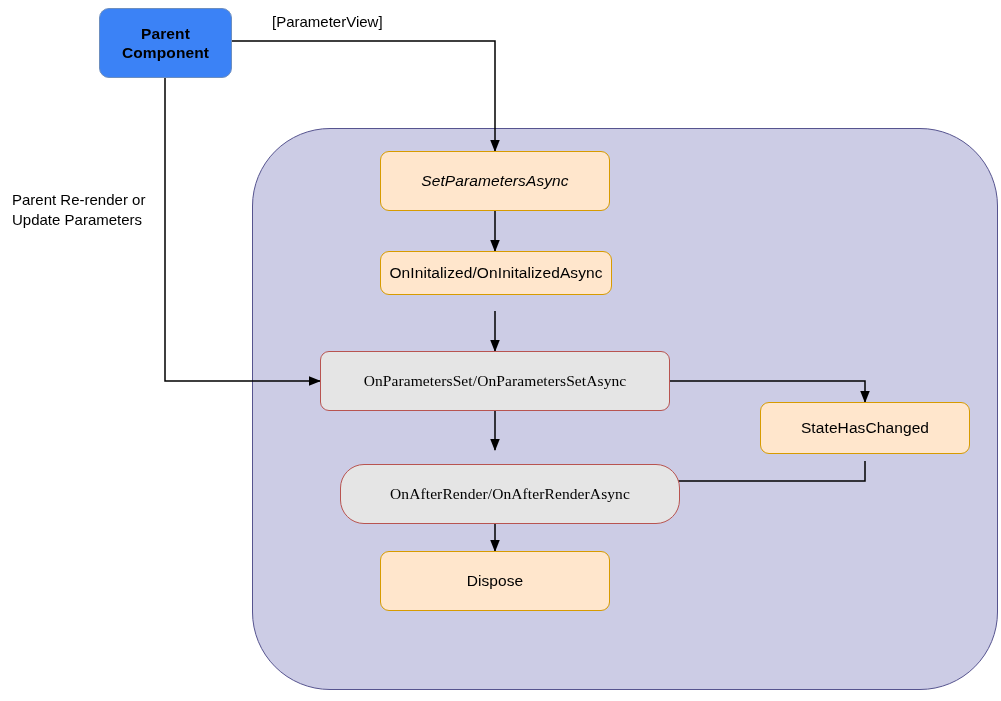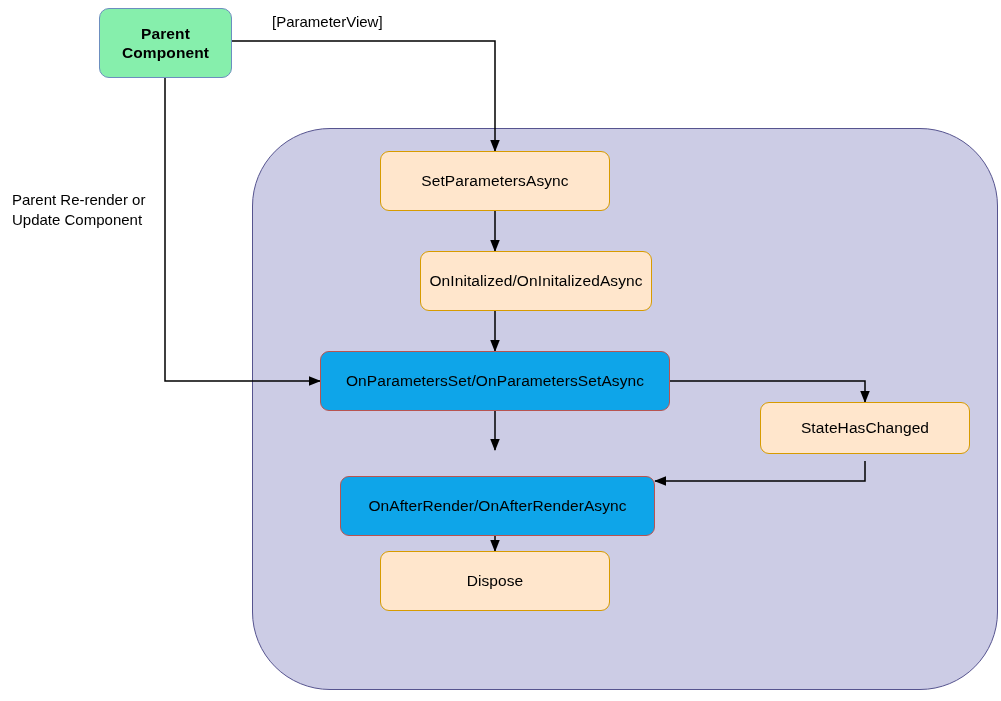--- a/index.html
+++ b/index.html
@@ -50,33 +50,34 @@
     justify-content: center;
     text-align: center;
     border-radius: 9px;
     font-size: 15.5px;
     line-height: 1.25;
     letter-spacing: 0.1px;
     color: #000000;
     padding: 2px 6px;
   }
   .node-parent {
-    background: #86efac;
+    background: #3b82f6;
     border: 1.3px solid #6C8EBF;
     font-weight: bold;
     font-size: 15.5px;
     border-radius: 10px;
   }
   .node-orange {
     background: #FFE6CC;
     border: 1.4px solid #D79B00;
   }
   .node-red {
-    background: #0ea5e9;
+    background: #e5e5e5;
     border: 1.4px solid #B85450;
+    font-family: Liberation Serif, serif;
   }
   
   .edge-label {
     position: absolute;
     font-size: 15px;
     line-height: 1.35;
     color: #000000;
     background: transparent;
     white-space: pre;
   }
@@ -109,30 +110,30 @@
     <path d="M865,461 L865,481 L655,481" fill="none" stroke="#000000" stroke-width="1.5" marker-end="url(#arrowhead)"></path>
 
     <path d="M495,411 L495,450" fill="none" stroke="#000000" stroke-width="1.5" marker-end="url(#arrowhead)"></path>
 
     <path d="M495,510 L495,551" fill="none" stroke="#000000" stroke-width="1.5" marker-end="url(#arrowhead)"></path>
   </svg>
 
   <div class="node node-parent" style="left:99px; top:8px; width:133px; height:70px;">Parent
 Component</div>
 
-  <div class="node node-orange" style="left:380px; top:151px; width:230px; height:60px;">SetParametersAsync</div>
+  <div class="node node-orange" style="left:380px; top:151px; width:230px; height:60px;font-style:italic;">SetParametersAsync</div>
 
-  <div class="node node-orange" style="left:380px; top:251px; width:232px; height:60px;margin-left:40px;">OnInitalized/OnInitalizedAsync</div>
+  <div class="node node-orange" style="left:380px; top:251px; width:232px; height:44px;">OnInitalized/OnInitalizedAsync</div>
 
   <div class="node node-red" style="left:320px; top:351px; width:350px; height:60px;">OnParametersSet/OnParametersSetAsync</div>
 
-  <div class="node node-red" style="left:340px; top:476px; width:315px; height:60px;">OnAfterRender/OnAfterRenderAsync</div>
+  <div class="node node-red" style="left:340px; top:464px; width:340px; height:60px;border-radius:24px;">OnAfterRender/OnAfterRenderAsync</div>
 
   <div class="node node-orange" style="left:760px; top:402px; width:210px; height:52px;">StateHasChanged</div>
 
   <div class="node node-orange" style="left:380px; top:551px; width:230px; height:60px;">Dispose</div>
 
   <div class="edge-label centered" style="left:272px; top:12px;">[ParameterView]</div>
 
   <div class="edge-label centered" style="left:12px; top:190px;">Parent Re-render or
-Update Component</div>
+Update Parameters</div>
 
 </div>
 
 </body></html>

